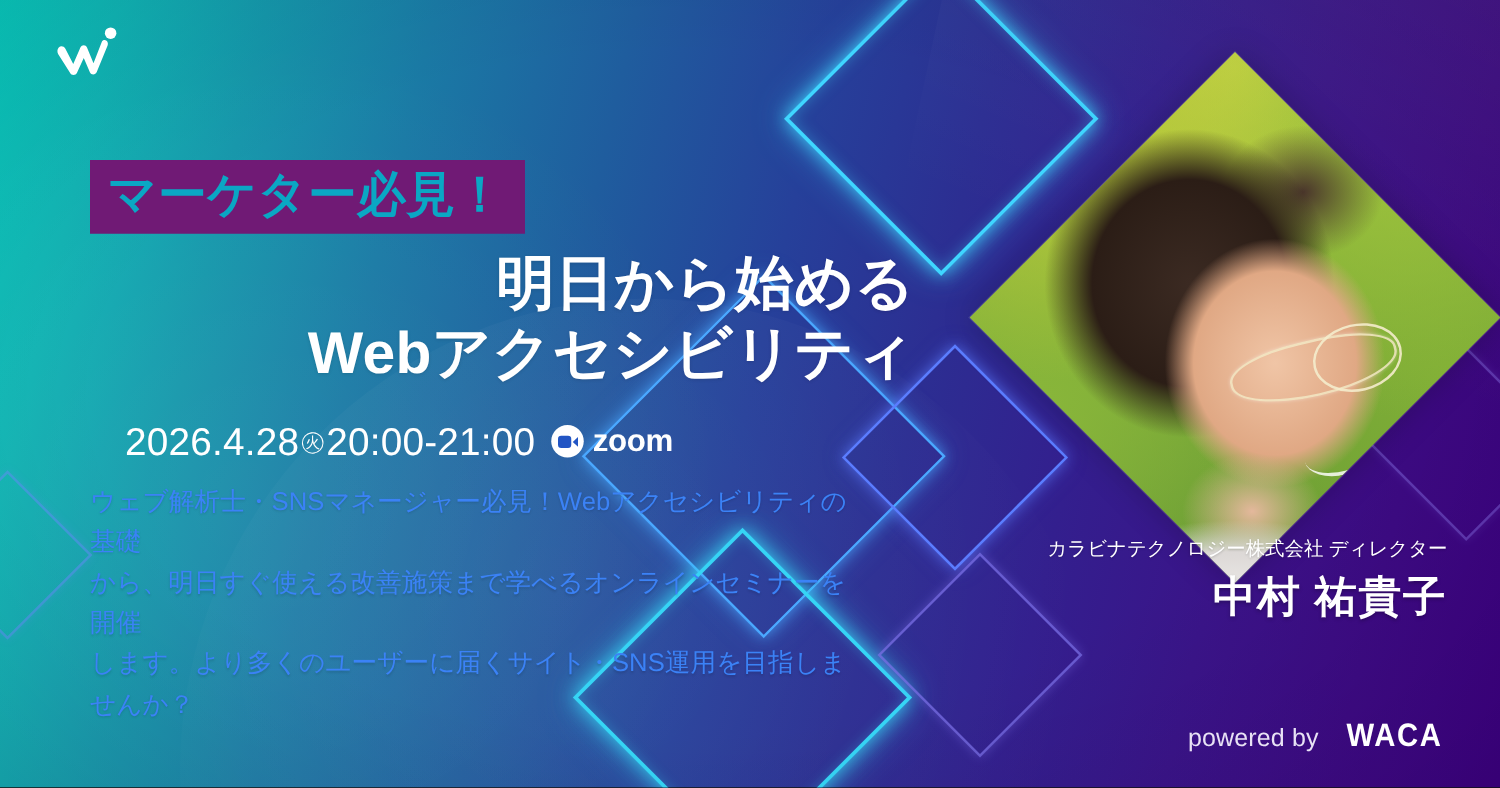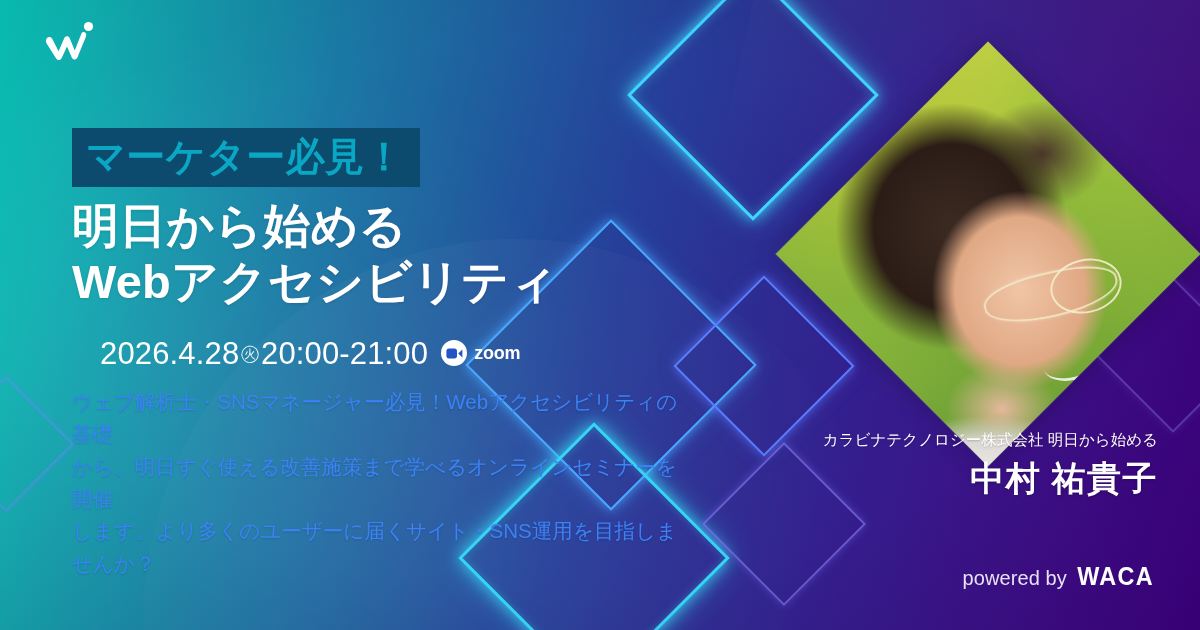--- a/index.html
+++ b/index.html
@@ -146,40 +146,40 @@
 
   
   .left-col {
     position: absolute;
     left: 72px;
     top: 128px;
     width: 660px;
   }
   .kicker-badge {
     display: inline-block;
-    background: #0c4a6e;
+    background: #701a75;
     color: #0aa7c4;
     font-size: 39px;
     font-weight: 700;
     letter-spacing: 0.01em;
     line-height: 1;
     padding: 9px 16px 11px 14px;
     margin-bottom: 11px;
     white-space: nowrap;
   }
   .title {
     color: #ffffff;
     font-size: 47px;
     font-weight: 700;
     line-height: 1.19;
     letter-spacing: 0.005em;
     margin: 0;
     text-shadow: 0 1px 3px rgba(0,0,0,0.12);
   }
-  .title .line { display: block; }
+  .title .line { display: block; text-align: right; }
 
   .datetime-row {
     display: flex;
     align-items: center;
     margin-top: 28px;
     gap: 13px;
   }
   .datetime-text {
     color: #ffffff;
     font-size: 31px;
@@ -203,21 +203,21 @@
   .zoom-cam {
     width: 26px; height: 26px;
     border-radius: 50%;
     background: #ffffff;
     display: flex;
     align-items: center;
     justify-content: center;
   }
   .zoom-word {
     color: #ffffff;
-    font-size: 18px;
+    font-size: 25px;
     font-weight: 700;
     letter-spacing: -0.01em;
     line-height: 1;
   }
 
   .lede {
     color: #3b82f6;
     font-size: 20.5px;
     line-height: 1.58;
     margin: 17px 0 0 0;
@@ -321,24 +321,24 @@
     margin-top: 8px;
     line-height: 1.1;
     text-shadow: 0 1px 3px rgba(0,0,0,0.25);
     font-family: Liberation Serif, serif;
   }
 
   
   .powered-row {
     position: absolute;
     right: 42px;
-    bottom: 38px;
+    bottom: 26px;
     display: flex;
     align-items: baseline;
-    gap: 6px;
+    gap: 18px;
   }
   .powered-label {
     color: #e8e2f5;
     font-size: 20px;
     font-weight: 400;
     letter-spacing: 0.005em;
   }
   .powered-brand {
     color: #ffffff;
     font-size: 26px;
@@ -409,21 +409,21 @@
     <div class="photo-inner">
       <div class="ph-glasses"></div>
       <div class="ph-glasses2"></div>
       <div class="ph-smile"></div>
     </div>
   </div>
   <div class="photo-edge-glow"></div>
 
   <div class="speaker-block">
     <div class="speaker-affil">
-      <span class="line">カラビナテクノロジー株式会社 明日から始める</span>
+      <span class="line">カラビナテクノロジー株式会社 ディレクター</span>
     </div>
     <div class="speaker-name">中村 祐貴子</div>
   </div>
 
   <div class="powered-row">
     <span class="powered-label">powered by</span>
     <span class="powered-brand">WACA</span>
   </div>
 
 </div>

